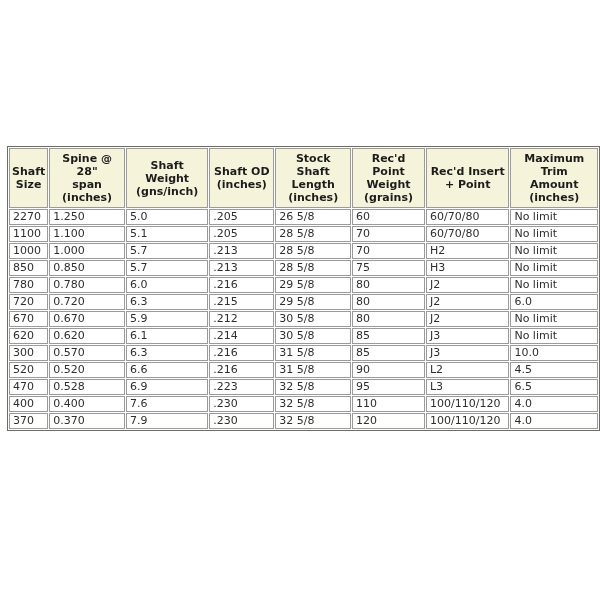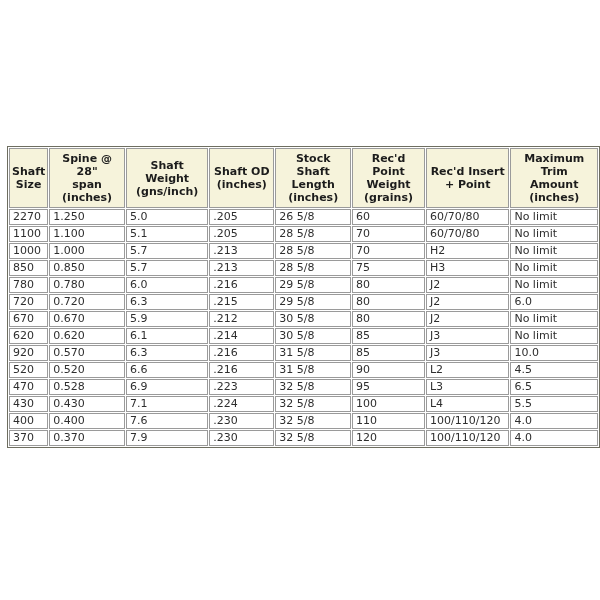--- a/index.html
+++ b/index.html
@@ -175,21 +175,21 @@
         <td>620</td>
         <td>0.620</td>
         <td>6.1</td>
         <td>.214</td>
         <td>30 5/8</td>
         <td>85</td>
         <td>J3</td>
         <td>No limit</td>
       </tr>
       <tr>
-        <td>920</td>
+        <td>300</td>
         <td>0.570</td>
         <td>6.3</td>
         <td>.216</td>
         <td>31 5/8</td>
         <td>85</td>
         <td>J3</td>
         <td>10.0</td>
       </tr>
       <tr>
         <td>520</td>
@@ -205,30 +205,20 @@
         <td>470</td>
         <td>0.528</td>
         <td>6.9</td>
         <td>.223</td>
         <td>32 5/8</td>
         <td>95</td>
         <td>L3</td>
         <td>6.5</td>
       </tr>
       <tr>
-        <td>430</td>
-        <td>0.430</td>
-        <td>7.1</td>
-        <td>.224</td>
-        <td>32 5/8</td>
-        <td>100</td>
-        <td>L4</td>
-        <td>5.5</td>
-      </tr>
-      <tr>
         <td>400</td>
         <td>0.400</td>
         <td>7.6</td>
         <td>.230</td>
         <td>32 5/8</td>
         <td>110</td>
         <td>100/110/120</td>
         <td>4.0</td>
       </tr>
       <tr>

